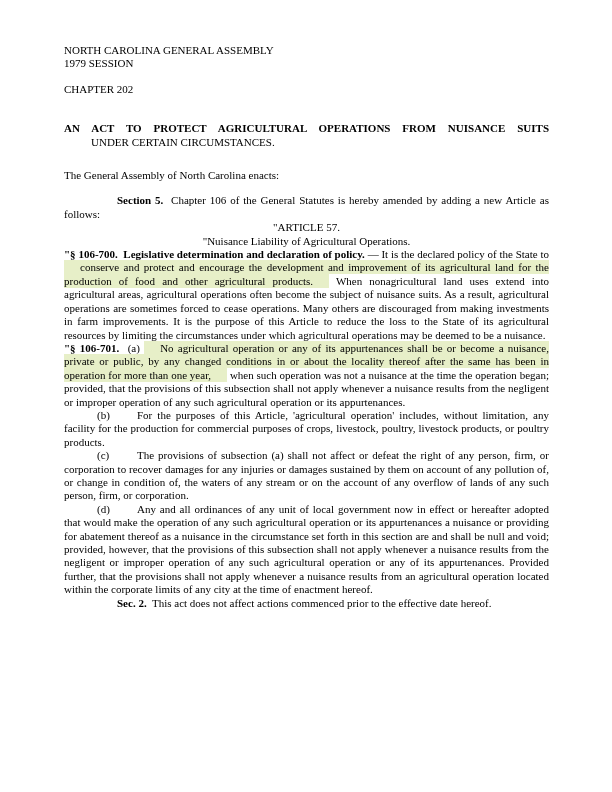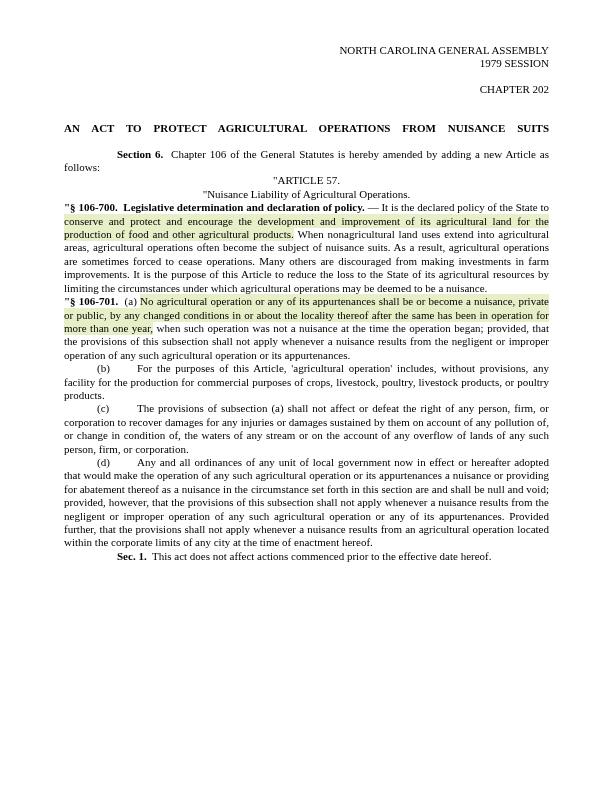--- a/index.html
+++ b/index.html
@@ -10,56 +10,58 @@
     margin: 0 auto;
     background: #ffffff;
     color: #000000;
     font-family: "Liberation Serif", serif;
     font-size: 11px;
     line-height: 13.4px;
     box-sizing: border-box;
     padding: 44px 63px 0 64px;
     overflow: hidden;
   }
-  .center { text-align: right; }
+  .center { text-align: left; }
   .chapter-block { margin-top: 12px; }
   .act-title { margin-top: 26px; }
   .act-line1 { text-align: justify; text-align-last: justify; font-weight: bold; }
   .act-line2 { padding-left: 27px; }
   .enacting { margin-top: 20px; }
   .bill-body { margin-top: 12px; }
   p.para { margin: 0; text-align: justify; }
   p.centered { text-align: center; }
   p.section-indent { text-indent: 53px; }
   p.flush { text-indent: 0; }
   p.subsection { text-indent: 33px; }
   .label { display: inline-block; width: 40px; text-indent: 0; }
   .bold { font-weight: bold; }
-  .highlight { background: var(--hl, #e7efc8); padding: 1px 0; }
+  .highlight { background: var(--hl, #e7efc8); padding: 1px 16px; }
 </style>
 </head>
 <body>
 
 <div class="page">
   <div class="center">NORTH CAROLINA GENERAL ASSEMBLY</div>
   <div class="center">1979 SESSION</div>
 
   <div class="chapter-block">
     <div class="center">CHAPTER 202</div>
   </div>
 
   <div class="act-title">
     <div class="act-line1">AN ACT TO PROTECT AGRICULTURAL OPERATIONS FROM NUISANCE SUITS</div>
+    <div class="act-line2">UNDER CERTAIN CIRCUMSTANCES.</div>
   </div>
 
+  <div class="enacting">The General Assembly of North Carolina enacts:</div>
 
   <div class="bill-body">
-      <p class="para section-indent"><span class="bold">Section 6.</span><span>&nbsp; Chapter 106 of the General Statutes is hereby amended by adding a new Article as follows:</span></p>
+      <p class="para section-indent"><span class="bold">Section 5.</span><span>&nbsp; Chapter 106 of the General Statutes is hereby amended by adding a new Article as follows:</span></p>
       <p class="para centered"><span>"ARTICLE 57.</span></p>
       <p class="para centered"><span>"Nuisance Liability of Agricultural Operations.</span></p>
       <p class="para flush"><span class="bold">"§ 106-700.&nbsp; Legislative determination and declaration of policy.</span><span> — It is the declared policy of the State to </span><span class="highlight">conserve and protect and encourage the development and improvement of its agricultural land for the production of food and other agricultural products.</span><span> When nonagricultural land uses extend into agricultural areas, agricultural operations often become the subject of nuisance suits. As a result, agricultural operations are sometimes forced to cease operations. Many others are discouraged from making investments in farm improvements. It is the purpose of this Article to reduce the loss to the State of its agricultural resources by limiting the circumstances under which agricultural operations may be deemed to be a nuisance.</span></p>
       <p class="para flush"><span class="bold">"§ 106-701.</span><span>&nbsp; (a) </span><span class="highlight">No agricultural operation or any of its appurtenances shall be or become a nuisance, private or public, by any changed conditions in or about the locality thereof after the same has been in operation for more than one year,</span><span> when such operation was not a nuisance at the time the operation began; provided, that the provisions of this subsection shall not apply whenever a nuisance results from the negligent or improper operation of any such agricultural operation or its appurtenances.</span></p>
-      <p class="para subsection"><span class="label">(b)</span><span>For the purposes of this Article, 'agricultural operation' includes, without provisions, any facility for the production for commercial purposes of crops, livestock, poultry, livestock products, or poultry products.</span></p>
+      <p class="para subsection"><span class="label">(b)</span><span>For the purposes of this Article, 'agricultural operation' includes, without limitation, any facility for the production for commercial purposes of crops, livestock, poultry, livestock products, or poultry products.</span></p>
       <p class="para subsection"><span class="label">(c)</span><span>The provisions of subsection (a) shall not affect or defeat the right of any person, firm, or corporation to recover damages for any injuries or damages sustained by them on account of any pollution of, or change in condition of, the waters of any stream or on the account of any overflow of lands of any such person, firm, or corporation.</span></p>
       <p class="para subsection"><span class="label">(d)</span><span>Any and all ordinances of any unit of local government now in effect or hereafter adopted that would make the operation of any such agricultural operation or its appurtenances a nuisance or providing for abatement thereof as a nuisance in the circumstance set forth in this section are and shall be null and void; provided, however, that the provisions of this subsection shall not apply whenever a nuisance results from the negligent or improper operation of any such agricultural operation or any of its appurtenances. Provided further, that the provisions shall not apply whenever a nuisance results from an agricultural operation located within the corporate limits of any city at the time of enactment hereof.</span></p>
-      <p class="para section-indent"><span class="bold">Sec. 1.</span><span>&nbsp; This act does not affect actions commenced prior to the effective date hereof.</span></p>
+      <p class="para section-indent"><span class="bold">Sec. 2.</span><span>&nbsp; This act does not affect actions commenced prior to the effective date hereof.</span></p>
     </div>
 </div>
 
 </body></html>

